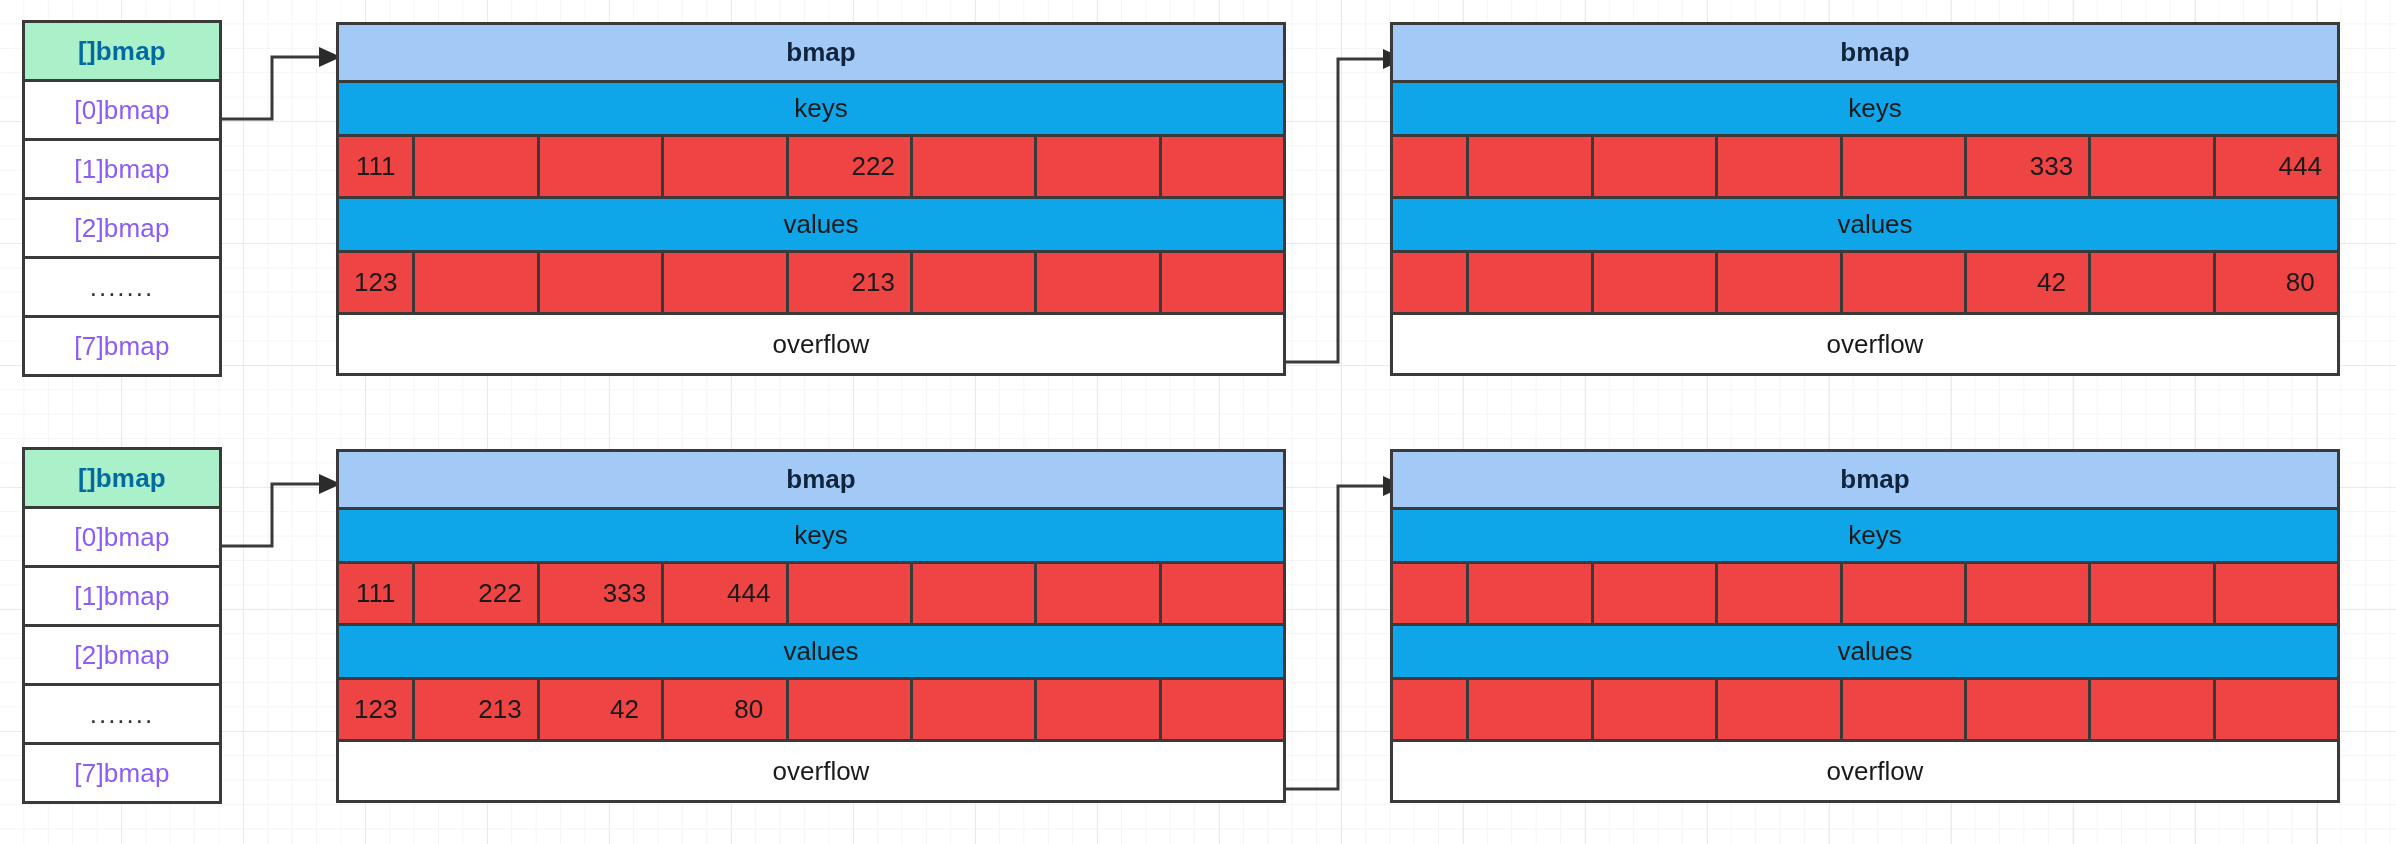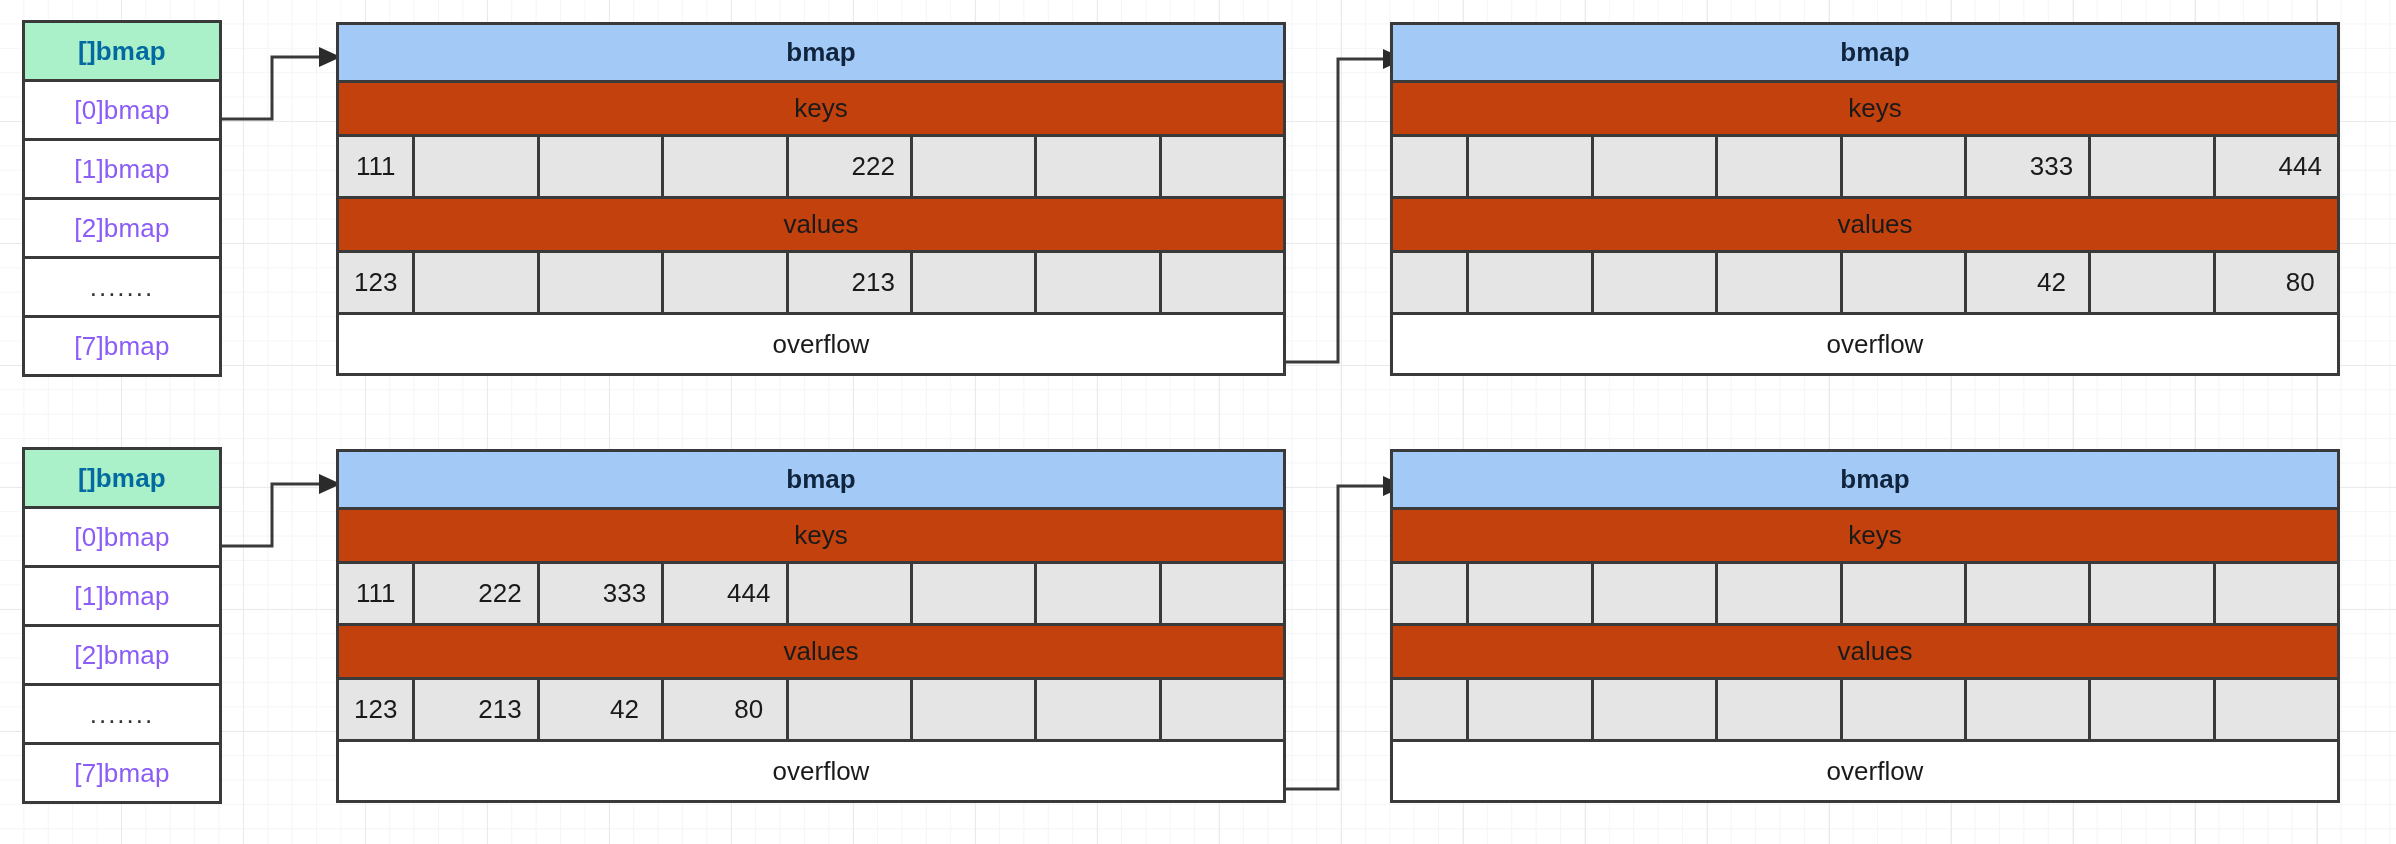--- a/index.html
+++ b/index.html
@@ -88,26 +88,26 @@
   }
   .bmap-row:last-child { border-bottom: none; }
   .bmap-header {
     height: 58px;
     background: #a3caf7;
     font-weight: bold;
     color: #10243d;
   }
   .bmap-label {
     height: 54px;
-    background: #c2410c;
+    background: #0ea5e9;
   }
   .bmap-slots {
     height: 62px;
     padding: 0;
-    background: #e5e5e5;
+    background: #ef4444;
     gap: 48px;
   }
   .slot {
     box-sizing: border-box;
     flex: 1 1 0;
     height: 100%;
     border-right: 3px solid #3a3a3a;
     display: flex;
     align-items: center;
     justify-content: center;

